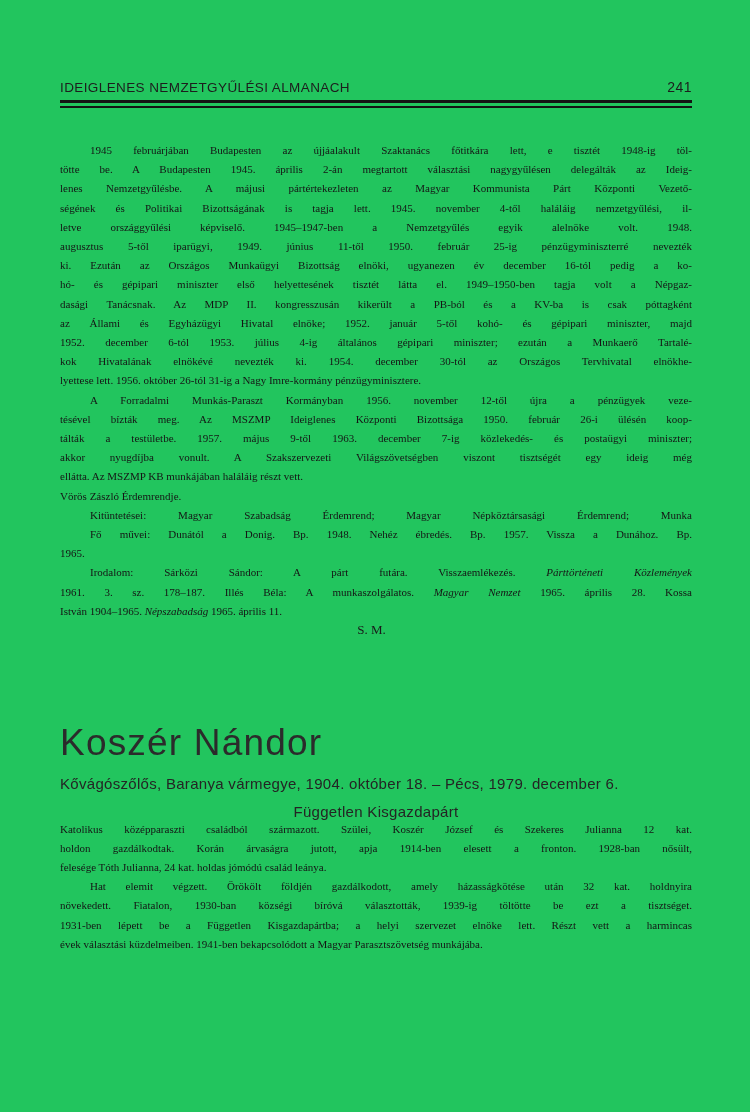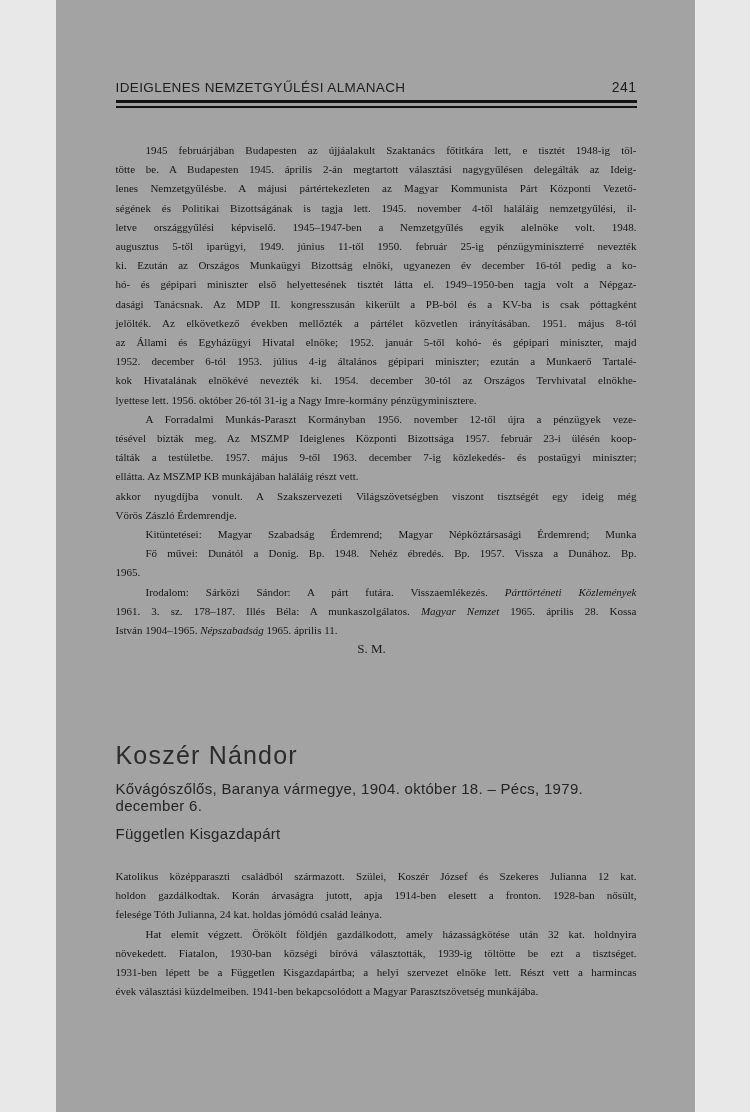--- a/index.html
+++ b/index.html
@@ -1,21 +1,21 @@
 <!DOCTYPE html>
 <html><head>
 <meta charset="utf-8">
 <style>
   html,body { margin:0; padding:0; background:#e8e8e8; }
   .page {
     position: relative;
-    width: 639px;
+    width: 750px;
     height: 1112px;
     margin: 0 auto;
-    background: #a3a3a3;
+    background: #22c55e;
     overflow: hidden;
   }
   .content {
     margin-left: 60px;
     margin-right: 58px; 
   }
   
   .pagehead {
     display: flex;
     justify-content: space-between;
@@ -52,34 +52,34 @@
     color: #1a1a1a;
     text-align: center;
     padding-right: 9px;
     margin-top: 1px;
   }
   
   .entry-name {
     margin: 84px 0 0 0;
     font-family: "Liberation Sans", sans-serif;
     font-weight: normal;
-    font-size: 25px;
+    font-size: 37px;
     letter-spacing: 1.2px;
     line-height: 1.15;
     color: #2b2b2b;
   }
   .entry-sub {
     margin: 10px 0 0 0;
     font-family: "Liberation Sans", sans-serif;
     font-size: 15px;
     letter-spacing: 0.3px;
     color: #242424;
   }
-  .entry-party { margin-top: 11px; }
-  .entry-bio { margin-top: 25px; }
+  .entry-party { margin-top: 11px; text-align: center; }
+  .entry-bio { }
 </style>
 </head>
 <body>
 
 <div class="page">
   <div class="content">
 
     <div class="pagehead">
       <span>IDEIGLENES NEMZETGYŰLÉSI ALMANACH</span>
       <span class="pageno">241</span>
@@ -91,32 +91,31 @@
           <div class="para">
             <div class="line indent"><span>1945 februárjában Budapesten az újjáalakult Szaktanács főtitkára lett, e tisztét 1948-ig töl-</span></div>
             <div class="line"><span>tötte be. A Budapesten 1945. április 2-án megtartott választási nagygyűlésen delegálták az Ideig-</span></div>
             <div class="line"><span>lenes Nemzetgyűlésbe. A májusi pártértekezleten az Magyar Kommunista Párt Központi Vezető-</span></div>
             <div class="line"><span>ségének és Politikai Bizottságának is tagja lett. 1945. november 4-től haláláig nemzetgyűlési, il-</span></div>
             <div class="line"><span>letve országgyűlési képviselő. 1945–1947-ben a Nemzetgyűlés egyik alelnöke volt. 1948.</span></div>
             <div class="line"><span>augusztus 5-től iparügyi, 1949. június 11-től 1950. február 25-ig pénzügyminiszterré nevezték</span></div>
             <div class="line"><span>ki. Ezután az Országos Munkaügyi Bizottság elnöki, ugyanezen év december 16-tól pedig a ko-</span></div>
             <div class="line"><span>hó- és gépipari miniszter első helyettesének tisztét látta el. 1949–1950-ben tagja volt a Népgaz-</span></div>
             <div class="line"><span>dasági Tanácsnak. Az MDP II. kongresszusán kikerült a PB-ból és a KV-ba is csak póttagként</span></div>
-            <div class="line"><span>jelölték. Az elkövetkező években mellőzték a pártélet közvetlen irányításában. 1951. május 8-tól</span></div>
             <div class="line"><span>az Állami és Egyházügyi Hivatal elnöke; 1952. január 5-től kohó- és gépipari miniszter, majd</span></div>
             <div class="line"><span>1952. december 6-tól 1953. július 4-ig általános gépipari miniszter; ezután a Munkaerő Tartalé-</span></div>
             <div class="line"><span>kok Hivatalának elnökévé nevezték ki. 1954. december 30-tól az Országos Tervhivatal elnökhe-</span></div>
             <div class="line last"><span>lyettese lett. 1956. október 26-tól 31-ig a Nagy Imre-kormány pénzügyminisztere.</span></div>
           </div>
           <div class="para">
             <div class="line indent"><span>A Forradalmi Munkás-Paraszt Kormányban 1956. november 12-től újra a pénzügyek veze-</span></div>
-            <div class="line"><span>tésével bízták meg. Az MSZMP Ideiglenes Központi Bizottsága 1957. február 23-i ülésén koop-</span></div>
+            <div class="line"><span>tésével bízták meg. Az MSZMP Ideiglenes Központi Bizottsága 1950. február 26-i ülésén koop-</span></div>
             <div class="line"><span>tálták a testületbe. 1957. május 9-től 1963. december 7-ig közlekedés- és postaügyi miniszter;</span></div>
+            <div class="line"><span>akkor nyugdíjba vonult. A Szakszervezeti Világszövetségben viszont tisztségét egy ideig még</span></div>
             <div class="line last"><span>ellátta. Az MSZMP KB munkájában haláláig részt vett.</span></div>
-            <div class="line"><span>akkor nyugdíjba vonult. A Szakszervezeti Világszövetségben viszont tisztségét egy ideig még</span></div>
           </div>
           <div class="para">
             <div class="line last"><span>Vörös Zászló Érdemrendje.</span></div>
             <div class="line indent"><span>Kitüntetései: Magyar Szabadság Érdemrend; Magyar Népköztársasági Érdemrend; Munka</span></div>
           </div>
           <div class="para">
             <div class="line indent"><span>Fő művei: Dunától a Donig. Bp. 1948. Nehéz ébredés. Bp. 1957. Vissza a Dunához. Bp.</span></div>
             <div class="line last"><span>1965.</span></div>
           </div>
           <div class="para">

